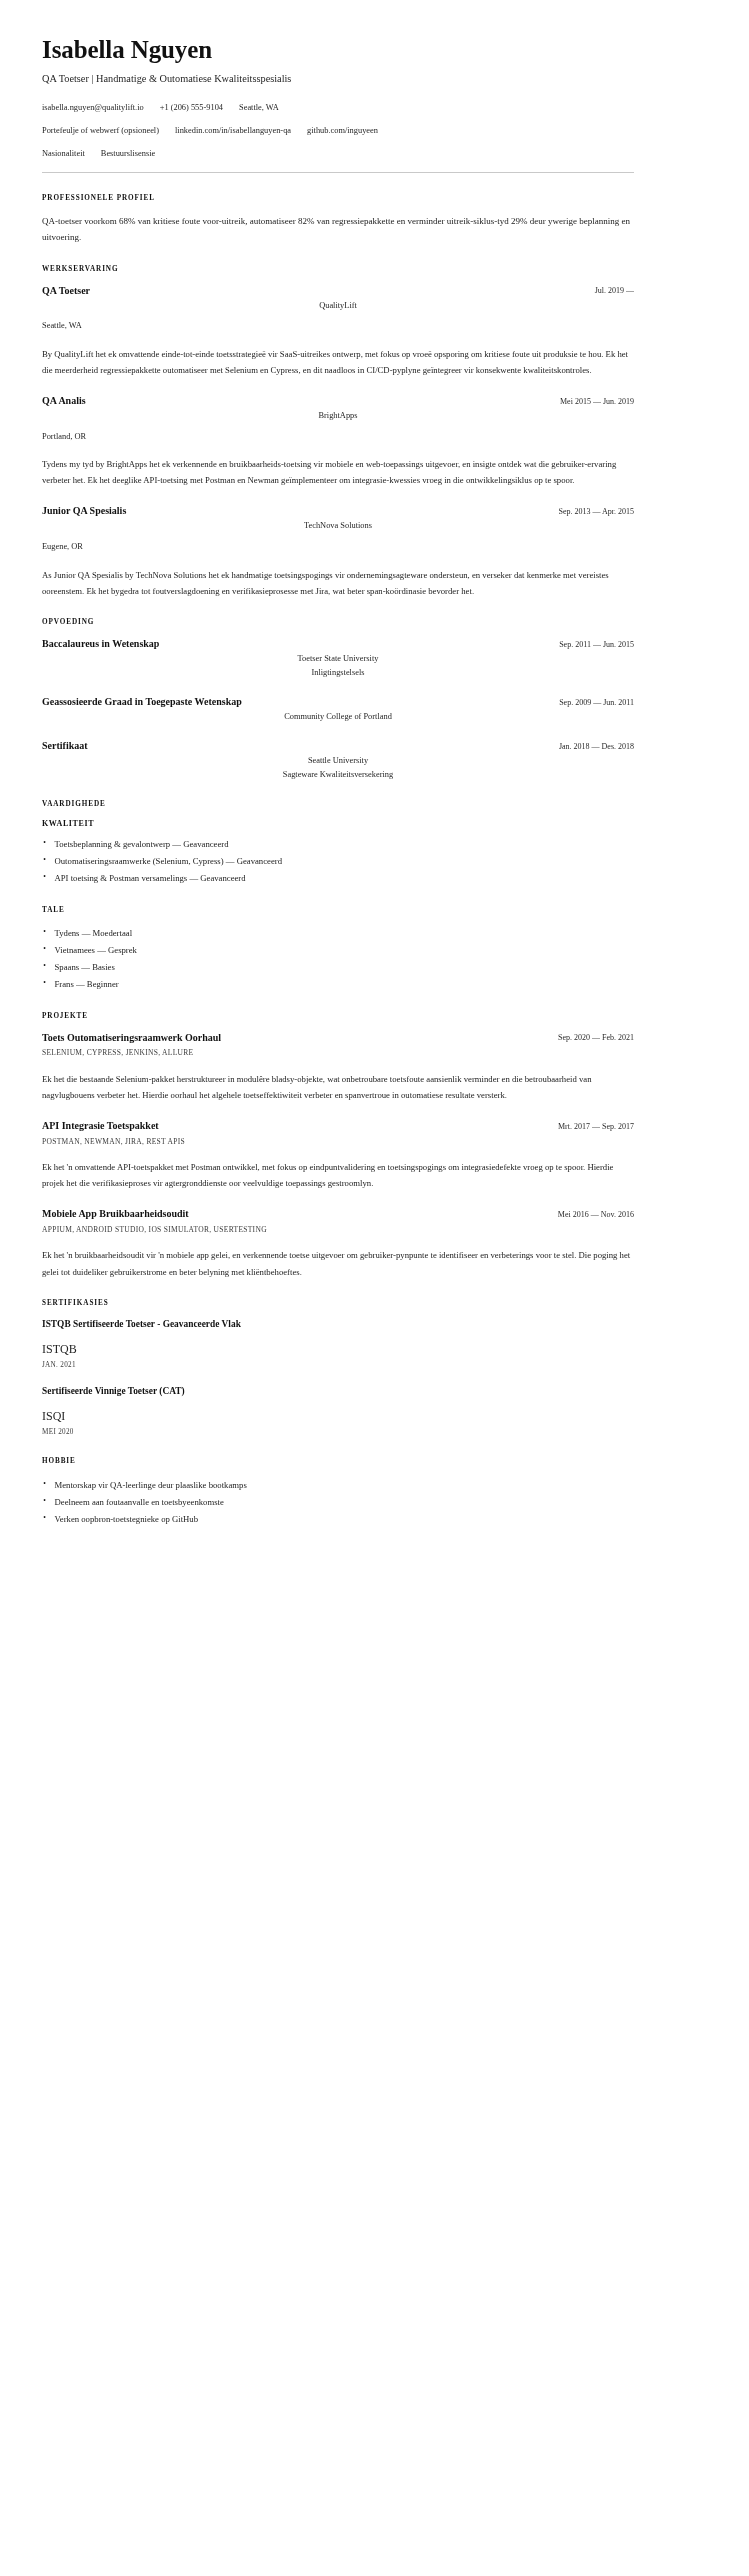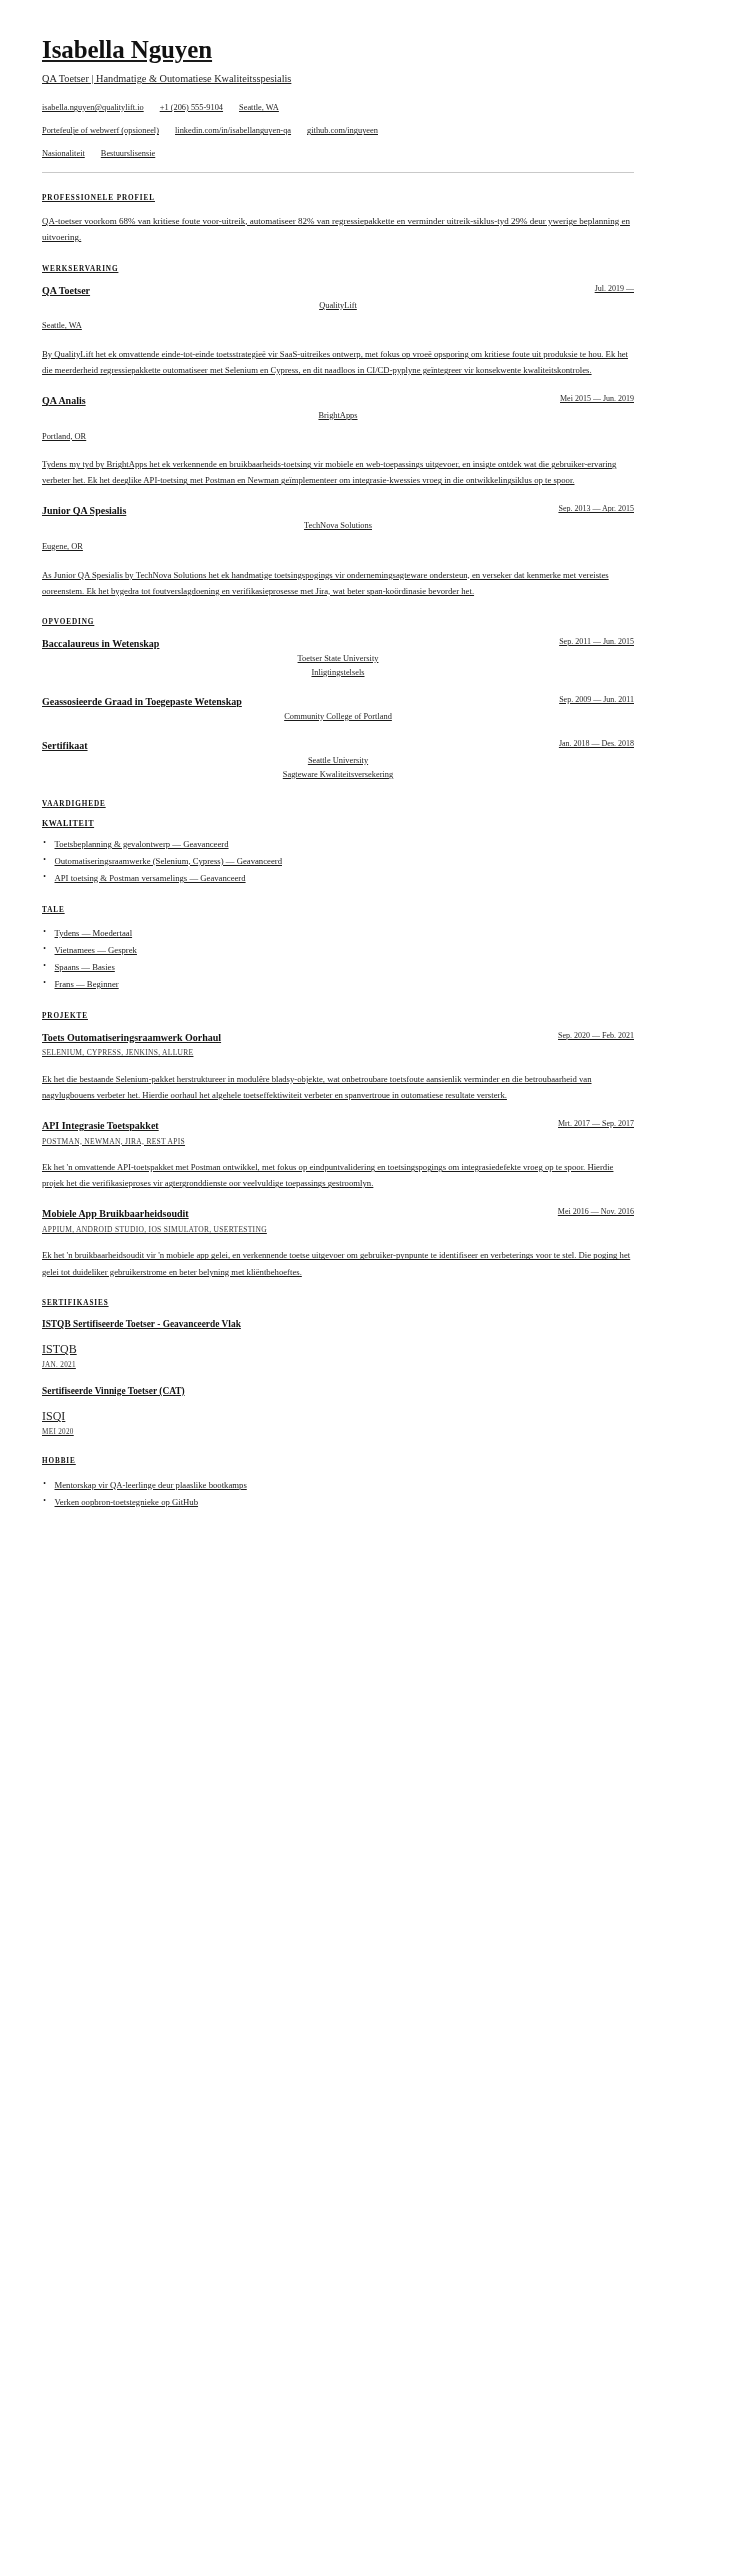--- a/index.html
+++ b/index.html
@@ -12,21 +12,20 @@
     width: 749px;
     min-height: 2576px;
     font-family: "Liberation Serif", "DejaVu Serif", serif;
     color: #1a1a1a;
     -webkit-font-smoothing: antialiased;
   }
   .page {
     width: 716px;
     box-sizing: border-box;
     padding: 36px 82px 25px 42px;
-    text-decoration: underline;
   }
 
   
   .name {
     font-size: 25px;
     font-weight: bold;
     letter-spacing: -0.1px;
     line-height: 1.1;
     margin: 0 0 8.7px 0;
     color: #111111;
@@ -72,21 +71,21 @@
     margin: 0 0 2.5px 0;
     color: #1c1c1c;
   }
 
   
   .entry { margin-bottom: 16px; }
   .entry:last-child { margin-bottom: 0; }
   .entry-head {
     display: flex;
     justify-content: space-between;
-    align-items: flex-start;
+    align-items: flex-end;
     margin-bottom: 1.9px;
   }
   .entry-title {
     font-size: 10px;
     font-weight: bold;
     color: #111111;
     line-height: 1.3;
   }
   .entry-date {
     font-size: 8px;
@@ -344,18 +343,19 @@
       <div class="cert-name">Sertifiseerde Vinnige Toetser (CAT)</div>
       <div class="cert-issuer">ISQI</div>
       <div class="cert-date">MEI 2020</div>
     </div>
   </div>
 
   <div class="section">
     <h2 class="section-title">Hobbie</h2>
     <ul class="bullets">
       <li>Mentorskap vir QA-leerlinge deur plaaslike bootkamps</li>
+      <li>Deelneem aan foutaanvalle en toetsbyeenkomste</li>
       <li>Verken oopbron-toetstegnieke op GitHub</li>
     </ul>
   </div>
 
 </div>
 
 
 </body></html>

